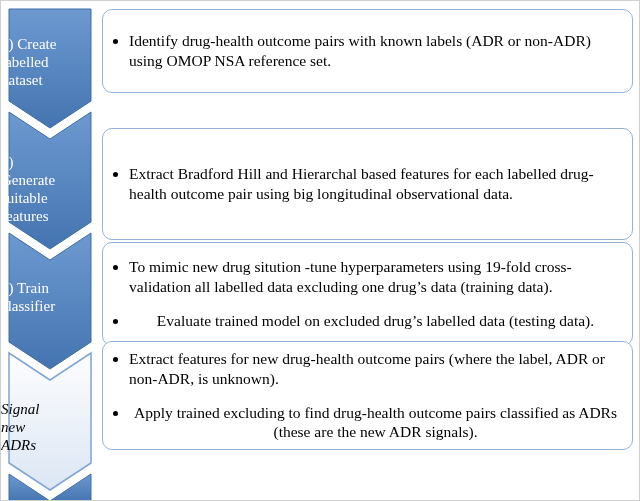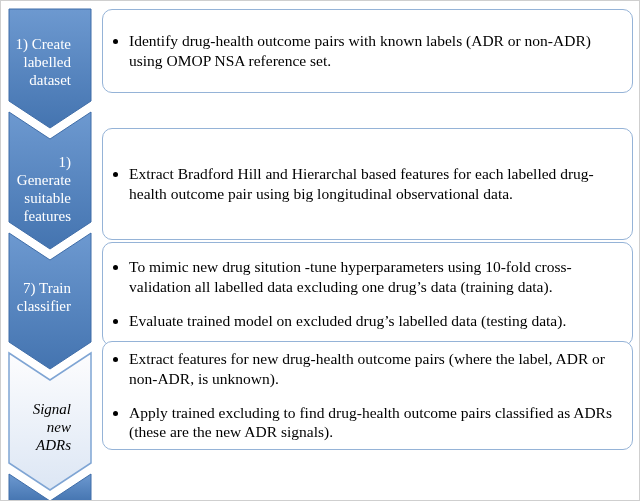--- a/index.html
+++ b/index.html
@@ -8,43 +8,43 @@
     width:640px;height:501px;
     background:#fff;
     border:1px solid #cfcfcf;
     box-sizing:border-box;
     font-family:"Liberation Serif","DejaVu Serif",serif;
     overflow:hidden;
   }
   .chevron-svg{position:absolute;left:0;top:0;}
   .arrow-label{
     position:absolute;
-    left:8px;width:62px;
-    text-align:right;
+    left:0;width:62px;
+    text-align:left;
     font-size:15px;line-height:1.2;
     color:#ffffff;
     z-index:2;
   }
   .arrow-label.dark{color:#000000;font-style:italic;}
   .step-box{
     position:absolute;
     left:101px;width:531px;
     border:1.6px solid #95b3d7;
     border-radius:10px;
     background:#ffffff;
     box-sizing:border-box;
     display:flex;align-items:center;
     padding:6px 10px 6px 4px;
   }
   .step-box ul{
     margin:0;padding-left:22px;
     list-style:disc outside;
     font-size:15.5px;line-height:1.28;color:#000;
   }
-  .step-box li + li{margin-top:14px;}
+  .step-box li + li{margin-top:14px;text-align:center;}
 </style>
 </head>
 <body>
 
 <div class="figure">
 
   <svg class="chevron-svg" width="96" height="501" viewBox="0 0 96 501">
     <defs>
       <linearGradient id="gradBlue" x1="0" y1="0" x2="0" y2="1">
         <stop offset="0" stop-color="#6d99d0"></stop>
@@ -74,21 +74,21 @@
   </div>
 
   <div class="step-box" style="top:127px;height:112px">
     <ul>
       <li>Extract Bradford Hill and Hierarchal based features for each labelled drug-health outcome pair using big longitudinal observational data.</li>
     </ul>
   </div>
 
   <div class="step-box" style="top:241px;height:104px">
     <ul>
-      <li>To mimic new drug sitution -tune hyperparameters using 10-fold cross-validation all labelled data excluding one drug’s data (training data).</li>
+      <li>To mimic new drug sitution -tune hyperparameters using 19-fold cross-validation all labelled data excluding one drug’s data (training data).</li>
       <li>Evaluate trained model on excluded drug’s labelled data (testing data).</li>
     </ul>
   </div>
 
   <div class="step-box" style="top:340px;height:109px">
     <ul>
       <li>Extract features for new drug-health outcome pairs (where the label, ADR or non-ADR, is unknown).</li>
       <li>Apply trained excluding to find drug-health outcome pairs classified as ADRs (these are the new ADR signals).</li>
     </ul>
   </div>

